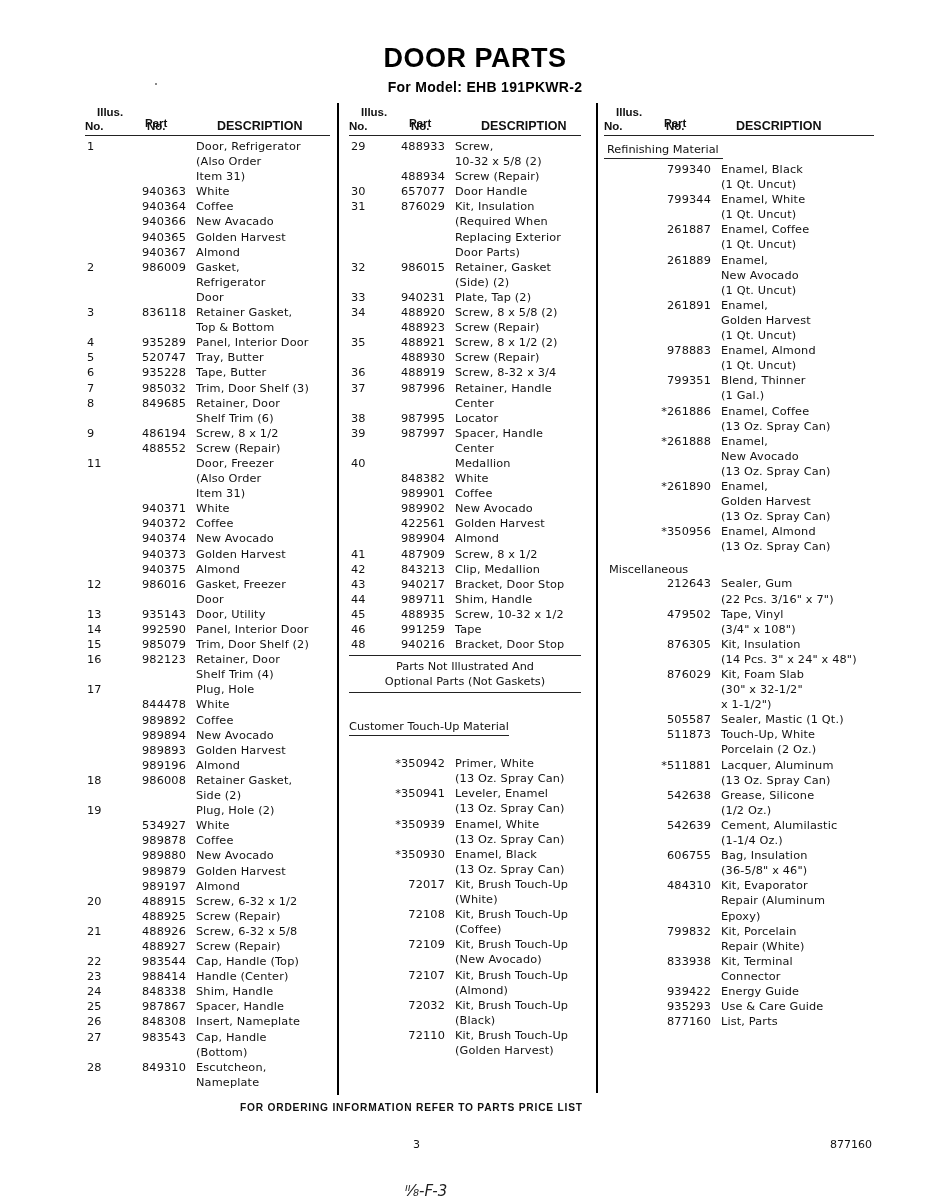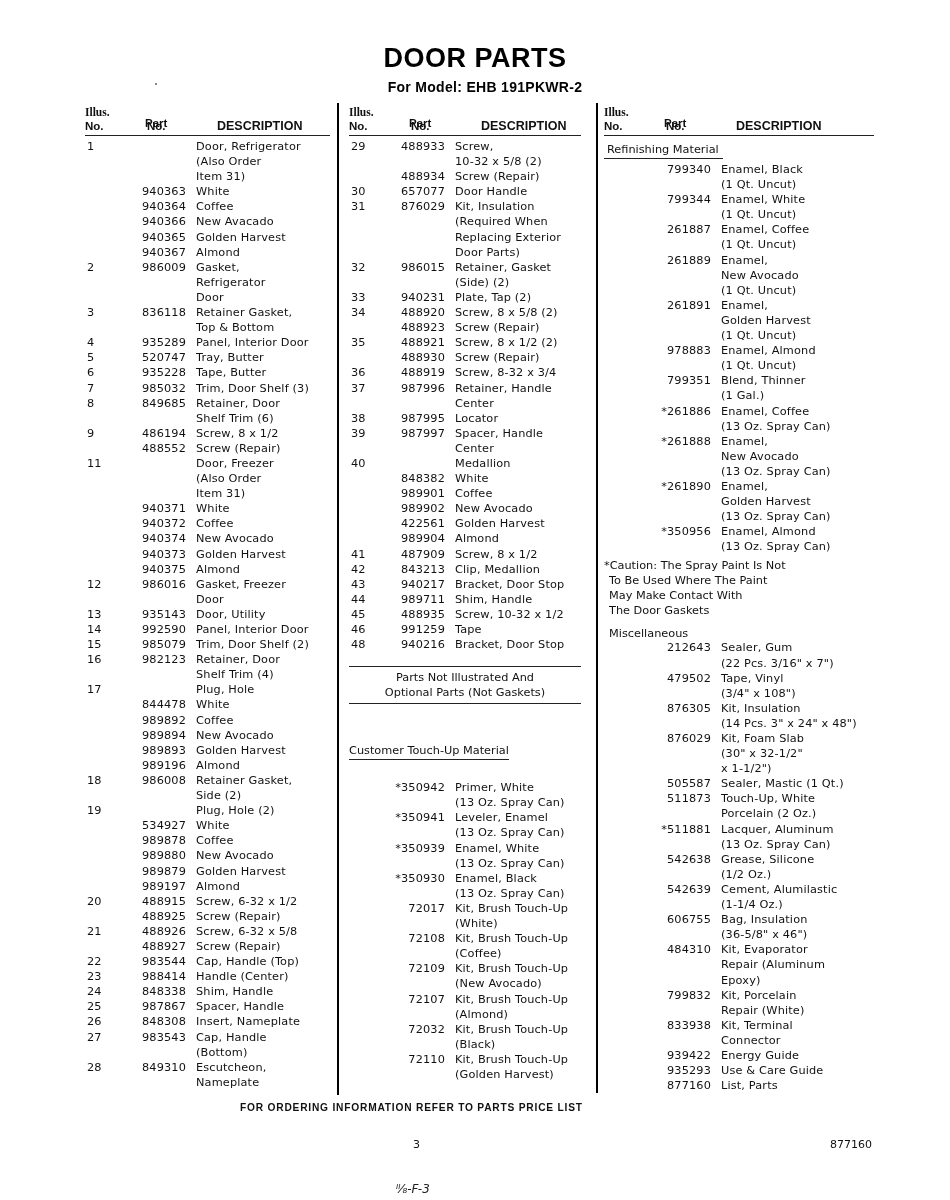--- a/index.html
+++ b/index.html
@@ -14,47 +14,47 @@
   .col { position: absolute; top: 103px; }
   .col1 { left: 85px; width: 245px; }
   .col2 { left: 349px; width: 232px; }
   .col3 { left: 604px; width: 270px; }
   .vline { position: absolute; top: 103px; width: 2px; background: #000; }
   .vline1 { left: 337px; height: 992px; }
   .vline2 { left: 596px; height: 990px; }
   .hdr { position: relative; height: 32px; border-bottom: 1.5px solid #222;
          font-family: "Liberation Sans", sans-serif; font-weight: bold; font-size: 11.5px; line-height: 14px; }
   .hdr span { position: absolute; }
-  .hdr .h-illus1 { left: 0; top: 2px; font-family: Liberation Serif, serif; }
+  .hdr .h-illus1 { left: 12px; top: 2px; }
   .hdr .h-illus2 { left: 0; top: 16px; }
   .hdr .h-part1 { top: 13px; }
   .hdr .h-part2 { top: 16px; }
   .hdr .h-desc { top: 16px; font-size: 12.5px; text-align: right; }
   .rows { position: relative; margin-top: 3px; }
   .row { position: relative; font-size: 11.3px; line-height: 15.1px; min-height: 15.1px; letter-spacing: 0.15px; }
   .row .illus { position: absolute; left: 2px; top: 0; }
   .row .part { position: absolute; top: 0; text-align: right; }
   .row .desc { display: block; }
   .col1 .part { left: 48px; width: 53px; }
   .col1 .desc { margin-left: 111px; }
   .col2 .part { left: 40px; width: 56px; }
   .col2 .desc { margin-left: 106px; }
   .col3 .part { left: 40px; width: 67px; }
   .col3 .desc { margin-left: 117px; }
   .section-head { font-size: 11.3px; line-height: 15px; display: inline-block;
                   border-bottom: 1px solid #222; padding-bottom: 1px; }
-  .not-illus { border-top: 1.5px solid #222; margin-top: 14px; padding-top: 3px; text-align: center;
+  .not-illus { border-top: 1.5px solid #222; margin-top: 3px; padding-top: 3px; text-align: center;
                font-size: 11.3px; line-height: 15px; }
   .not-illus-box { border-bottom: 1.5px solid #222; padding-bottom: 3px; }
   .caution { font-size: 11.3px; line-height: 15px; margin-top: 4px; }
   .footer { position: absolute; top: 1102px; left: 240px; font-family: "Liberation Sans", sans-serif;
             font-weight: bold; font-size: 10.2px; letter-spacing: 0.8px; }
   .page-num { position: absolute; top: 1138px; left: 413px; font-size: 11px; }
   .doc-num { position: absolute; top: 1138px; left: 830px; font-size: 11px; }
-  .scribble { position: absolute; top: 1182px; left: 396px; font-size: 12px; font-style: italic; color: #222; }
+  .scribble { position: absolute; top: 1182px; left: 405px; font-size: 15px; font-style: italic; color: #222; }
   .speck { position: absolute; left: 155px; top: 83px; width: 2px; height: 2px; background: #888; }
 </style>
 </head>
 <body>
 
 <div class="speck"></div>
 <div class="title">DOOR PARTS</div>
 <div class="subtitle">For Model: EHB 191PKWR-2</div>
 
 <div class="vline vline1"></div>
@@ -566,21 +566,21 @@
         <span class="part">940216</span>
         <span class="desc">Bracket, Door Stop</span>
       </div>
     </div>
   <div class="not-illus-box">
     <div class="not-illus">
       <div>Parts Not Illustrated And</div>
       <div>Optional Parts (Not Gaskets)</div>
     </div>
   </div>
-  <div style="margin-top:35px">
+  <div style="margin-top:22px">
     <span class="section-head">Customer Touch-Up Material</span>
     <div class="rows" id="rows-touchup" style="margin-top:20px">
         <div class="row">
           <span class="part">*350942</span>
           <span class="desc">Primer, White</span>
         </div>
         <div class="row">
           <span class="part"></span>
           <span class="desc">(13 Oz. Spray Can)</span>
         </div>
@@ -770,26 +770,20 @@
         <div class="row">
           <span class="part">*350956</span>
           <span class="desc">Enamel, Almond</span>
         </div>
         <div class="row">
           <span class="part"></span>
           <span class="desc">(13 Oz. Spray Can)</span>
         </div>
       </div>
   </div>
-  <div class="caution">
-    <div>*Caution: The Spray Paint Is Not</div>
-    <div style="padding-left:5px">To Be Used Where The Paint</div>
-    <div style="padding-left:5px">May Make Contact With</div>
-    <div style="padding-left:5px">The Door Gaskets</div>
-  </div>
   <div style="margin-top:4px;padding-left:5px">
     <span style="font-size:11.3px;line-height:15px">Miscellaneous</span>
   </div>
   <div class="rows" id="rows-misc" style="margin-top:-1px">
       <div class="row">
         <span class="part">212643</span>
         <span class="desc">Sealer, Gum</span>
       </div>
       <div class="row">
         <span class="part"></span>

